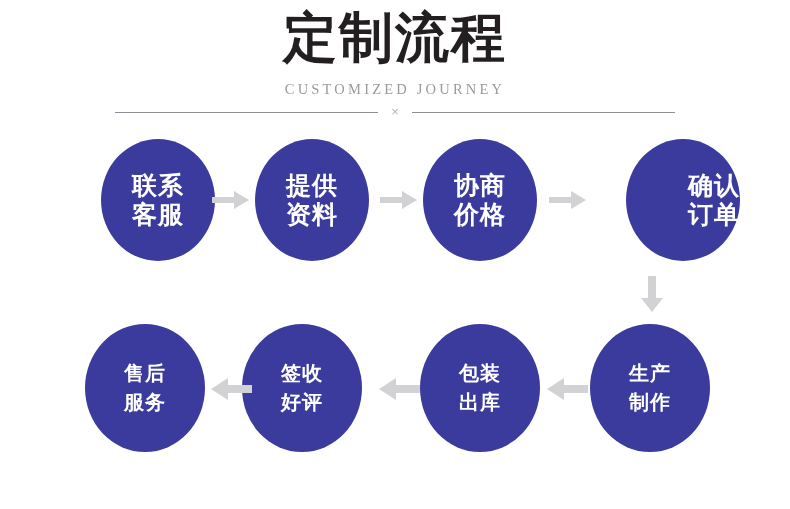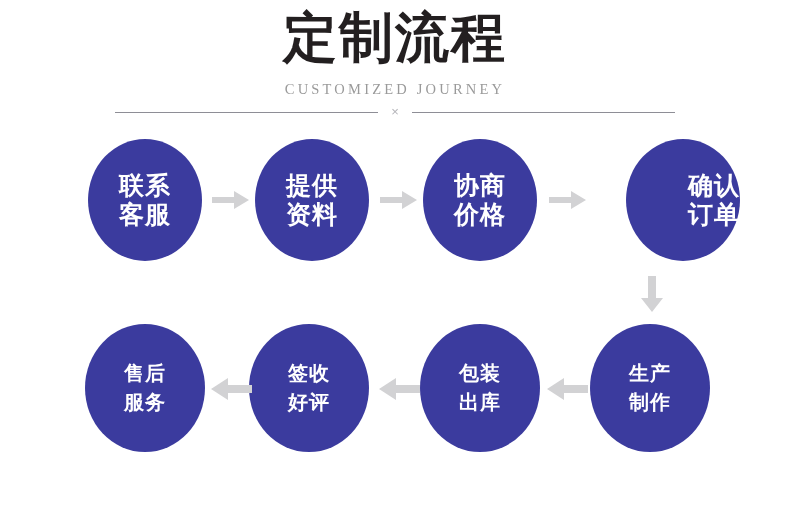--- a/index.html
+++ b/index.html
@@ -125,21 +125,21 @@
     <div class="sub-title">CUSTOMIZED JOURNEY</div>
   </div>
 
   <div class="divider">
     <span class="divider-line"></span>
     <span class="divider-x">×</span>
     <span class="divider-line"></span>
   </div>
 
   <div class="row-top">
-    <div class="node" style="left:88px;justify-content:center;">
+    <div class="node" style="left:101px;justify-content:center;">
       <span class="node-label">联系
 客服</span>
     </div>
     <div class="node" style="left:255px;">
       <span class="node-label">提供
 资料</span>
     </div>
     <div class="node" style="left:423px;text-align:right;">
       <span class="node-label">协商
 价格</span>
@@ -170,21 +170,21 @@
     <svg width="30" height="38" viewBox="0 0 30 38" aria-hidden="true">
       <path d="M11 0 H19 V22 H26 L15 36 L4 22 H11 Z" fill="#d2d2d4"></path>
     </svg>
   </div>
 
   <div class="row-bottom">
     <div class="node" style="left:85px;">
       <span class="node-label">售后
 服务</span>
     </div>
-    <div class="node" style="left:249px;">
+    <div class="node" style="left:242px;">
       <span class="node-label">签收
 好评</span>
     </div>
     <div class="node" style="left:420px;">
       <span class="node-label">包装
 出库</span>
     </div>
     <div class="node" style="left:590px;justify-content:center;">
       <span class="node-label">生产
 制作</span>

